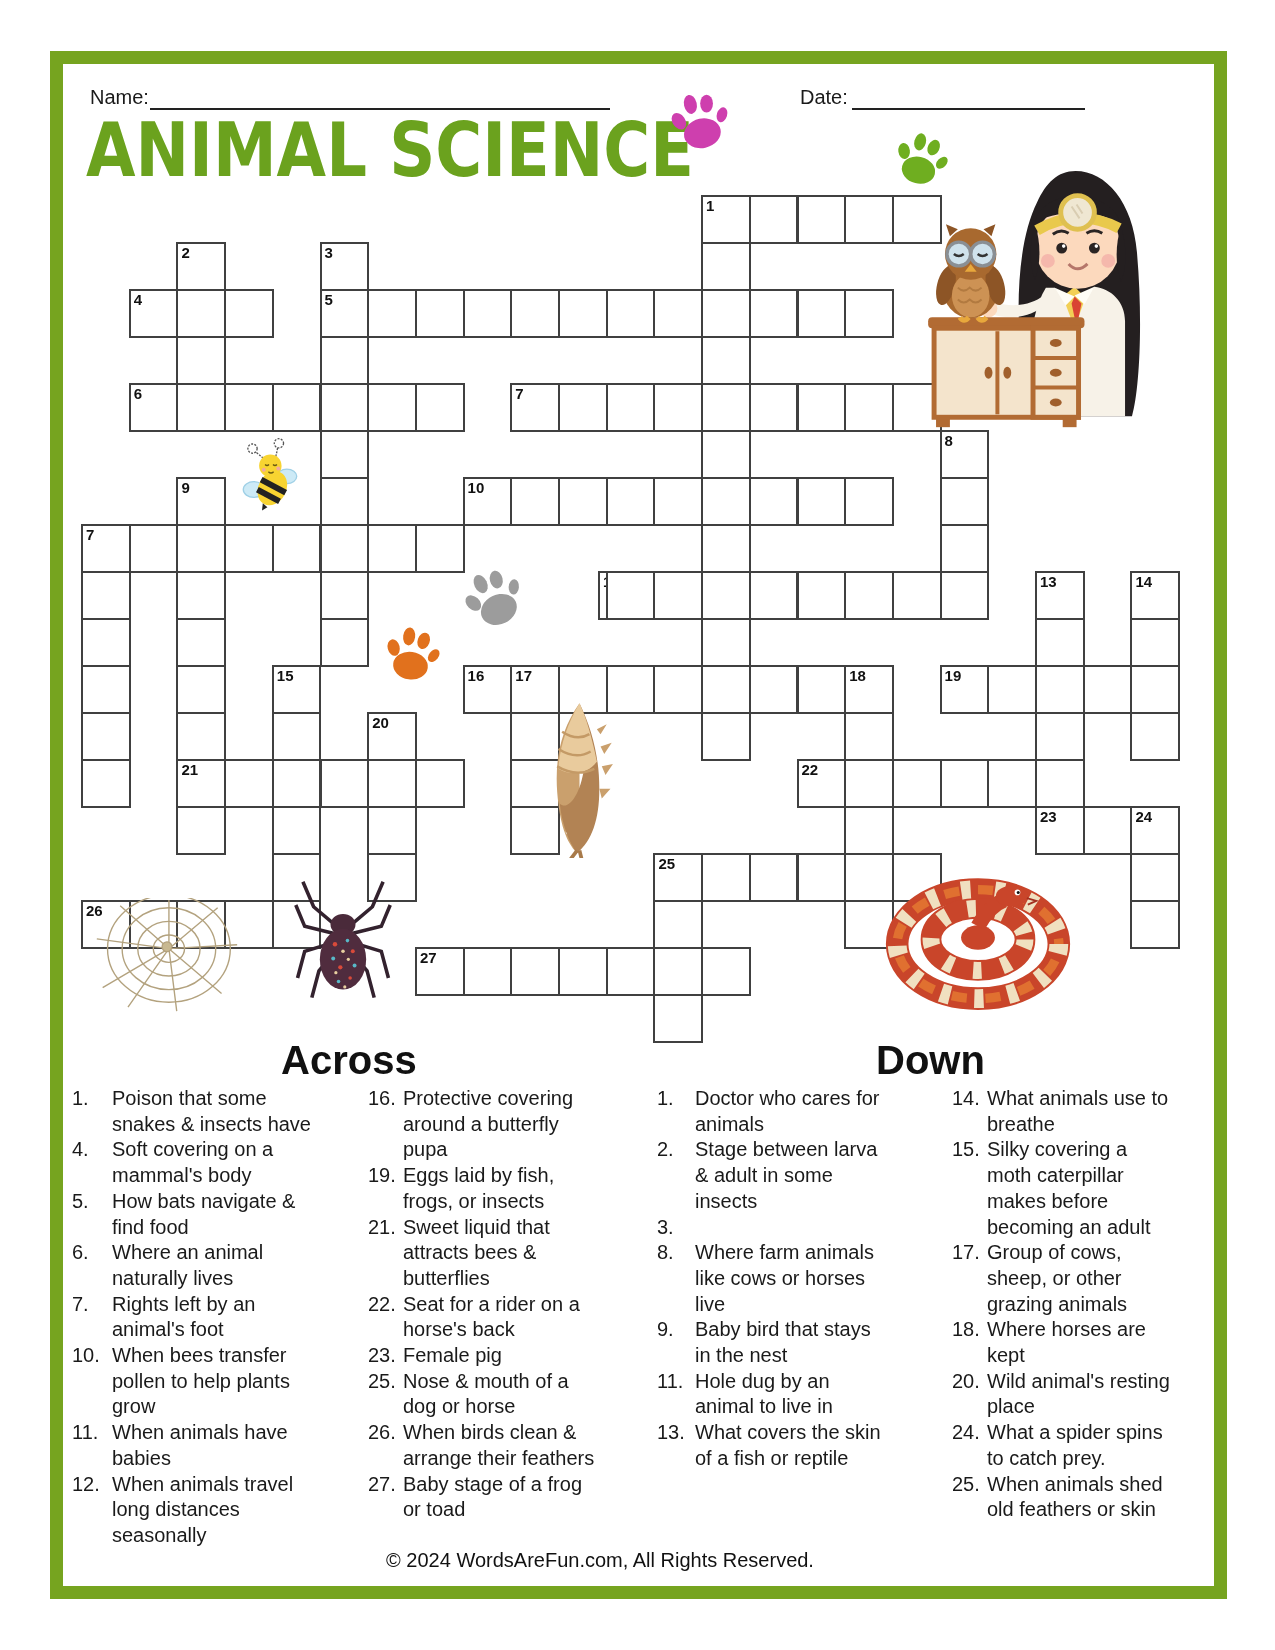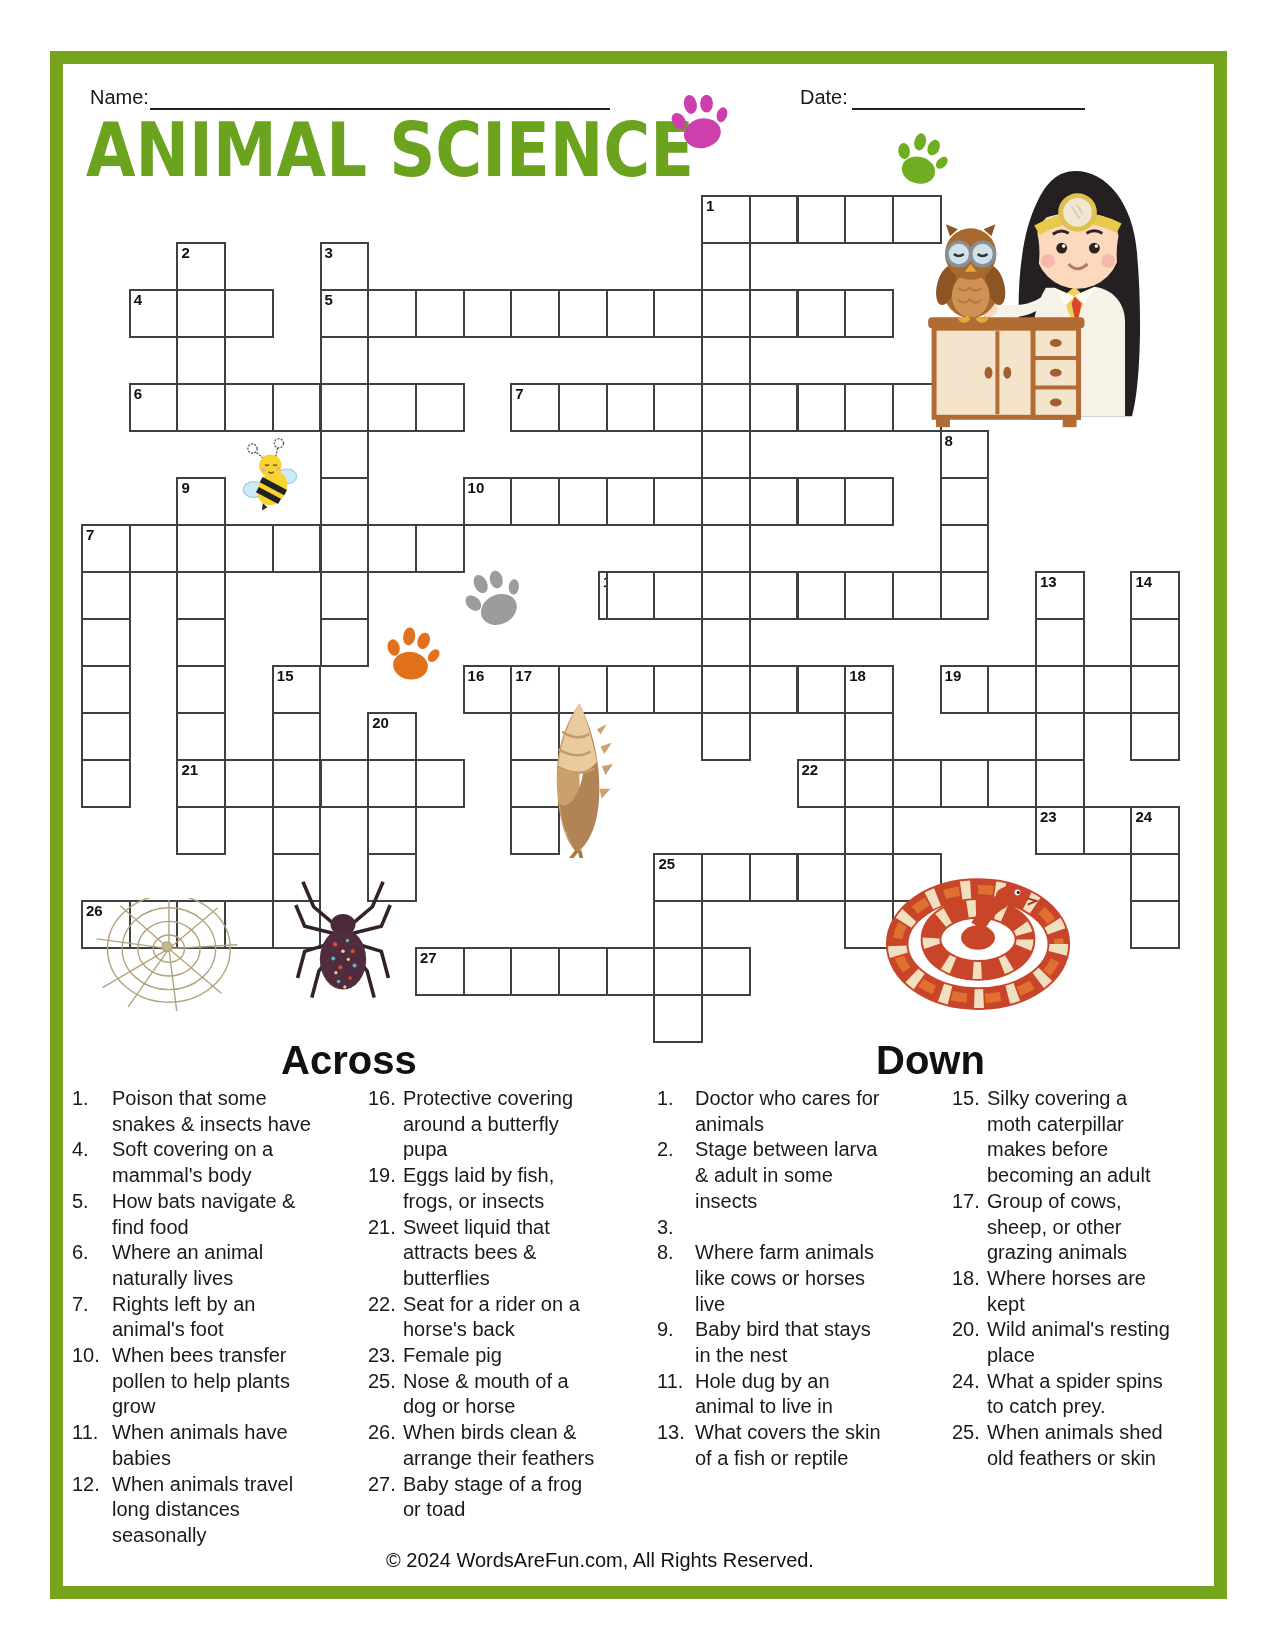--- a/index.html
+++ b/index.html
@@ -377,20 +377,25 @@
 animal to live in</span>
       </div>
       <div class="clue">
         <span class="clue-num">13.</span>
         <span class="clue-text">What covers the skin
 of a fish or reptile</span>
       </div>
     </div>
   <div class="clue-col" id="down-col2" style="left:952px;width:222px;--nw:35px;">
       <div class="clue">
+        <span class="clue-num">14.</span>
+        <span class="clue-text">What animals use to
+breathe</span>
+      </div>
+      <div class="clue">
         <span class="clue-num">15.</span>
         <span class="clue-text">Silky covering a
 moth caterpillar
 makes before
 becoming an adult</span>
       </div>
       <div class="clue">
         <span class="clue-num">17.</span>
         <span class="clue-text">Group of cows,
 sheep, or other

